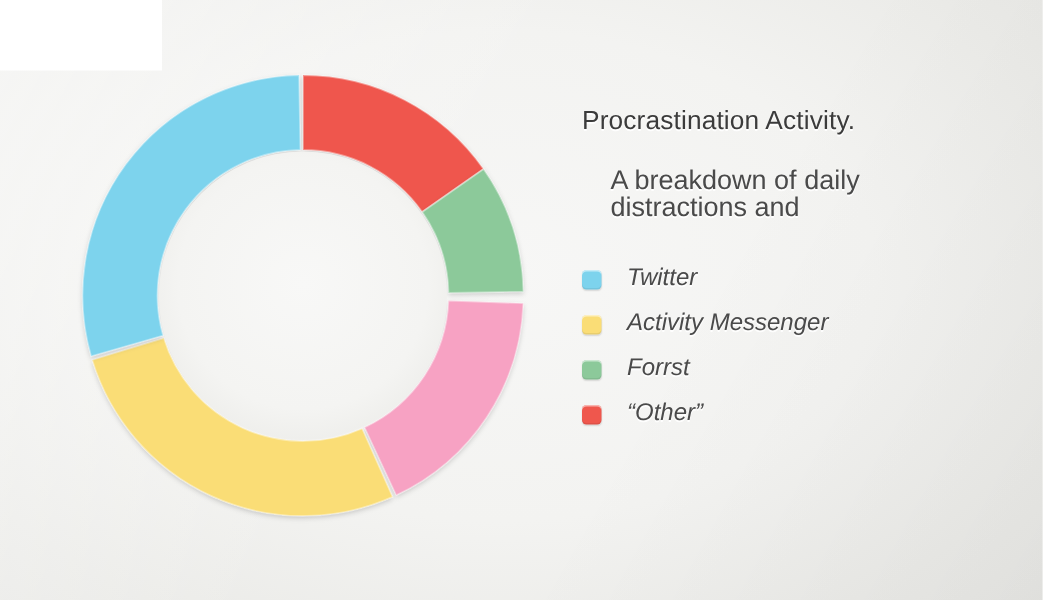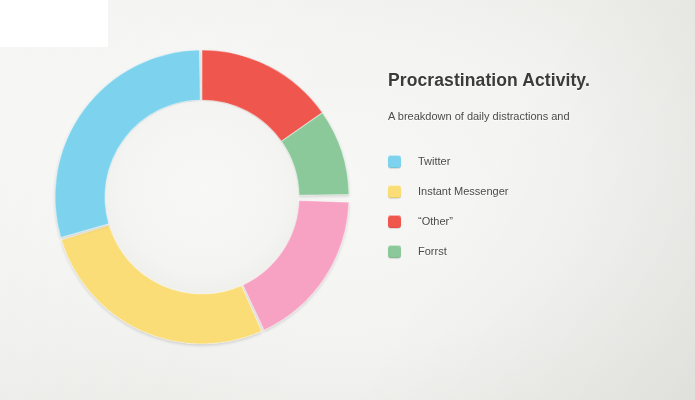--- a/index.html
+++ b/index.html
@@ -62,34 +62,35 @@
   
   #info-panel {
     position: absolute;
     left: 388px;
     top: 70px;
     width: 280px;
   }
 
   #chart-title {
     font-size: 17.5px;
-    font-weight: bold;
+    font-weight: normal;
     color: #3b3b3b;
     letter-spacing: 0.1px;
     margin: 0 0 20px 0;
     line-height: 1.2;
     text-shadow: 0 1px 0 rgba(255,255,255,0.9);
   }
 
   .subtitle-line {
-    font-size: 11px;
+    font-size: 18px;
     color: #4a4a4a;
     line-height: 1.0;
     margin-bottom: 12px;
     text-shadow: 0 1px 0 rgba(255,255,255,0.85);
+    margin-left: 19px;
   }
 
   #legend {
     margin-top: 24px;
   }
   .legend-row {
     display: flex;
     align-items: center;
     height: 30px;
   }
@@ -98,24 +99,25 @@
     height: 13px;
     border-radius: 3px;
     flex: 0 0 auto;
     box-shadow:
       inset 0 1px 0 rgba(255,255,255,0.55),
       inset 0 -1px 0 rgba(0,0,0,0.07),
       0 1px 1px rgba(0,0,0,0.12);
   }
   .legend-label {
     margin-left: 17px;
-    font-size: 11px;
+    font-size: 16px;
     color: #4a4a4a;
     text-shadow: 0 1px 0 rgba(255,255,255,0.85);
     white-space: nowrap;
+    font-style: italic;
   }
 </style>
 </head>
 <body>
 
 <div id="canvas">
 
   <div id="grain"></div>
   <div id="corner-artifact"></div>
 
@@ -154,26 +156,26 @@
     <div class="subtitle-line">A breakdown of daily distractions and</div>
 
 
     <div id="legend">
         <div class="legend-row">
           <span class="legend-swatch" style="background: rgb(125, 211, 237);"></span>
           <span class="legend-label">Twitter</span>
         </div>
         <div class="legend-row">
           <span class="legend-swatch" style="background: rgb(250, 221, 118);"></span>
-          <span class="legend-label">Instant Messenger</span>
+          <span class="legend-label">Activity Messenger</span>
+        </div>
+        <div class="legend-row">
+          <span class="legend-swatch" style="background: rgb(140, 201, 154);"></span>
+          <span class="legend-label">Forrst</span>
         </div>
         <div class="legend-row">
           <span class="legend-swatch" style="background: rgb(239, 87, 77);"></span>
           <span class="legend-label">“Other”</span>
-        </div>
-        <div class="legend-row">
-          <span class="legend-swatch" style="background: rgb(140, 201, 154);"></span>
-          <span class="legend-label">Forrst</span>
         </div>
       </div>
 
   </div>
 </div>
 
 </body></html>

